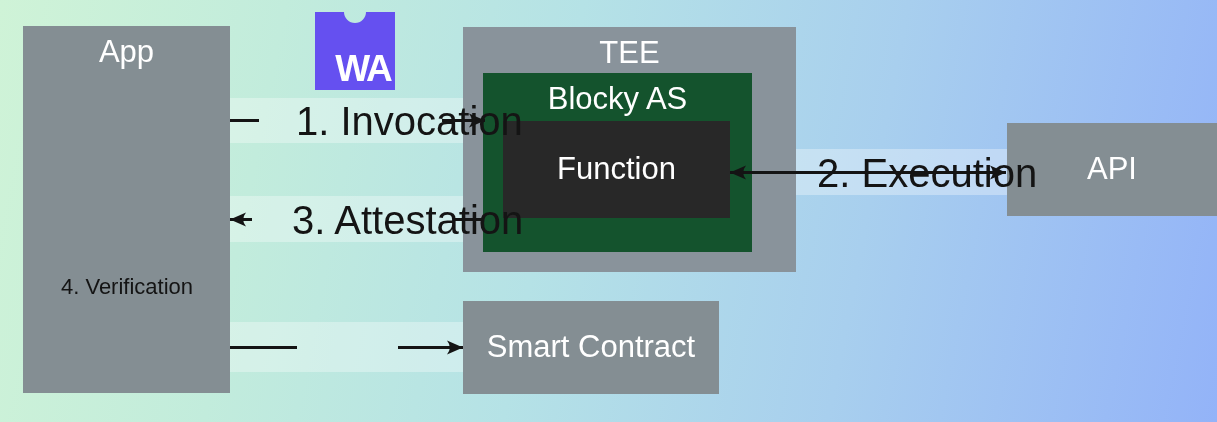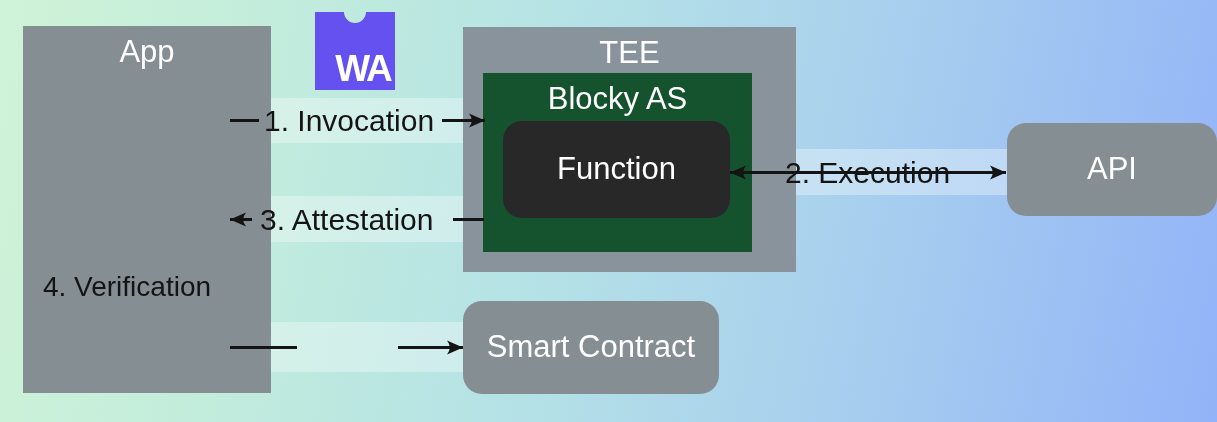--- a/index.html
+++ b/index.html
@@ -6,48 +6,48 @@
   .canvas{
     position:relative;
     width:1217px;height:422px;
     overflow:hidden;
     font-family:"Liberation Sans", sans-serif;
     background:linear-gradient(101deg,#cff3d7 0%,#c2ecdc 22%,#b5e2e6 45%,#a8cfee 70%,#93b3f8 100%);
   }
   .box{position:absolute;box-sizing:border-box;}
   .box-label{color:#ffffff;font-size:31px;line-height:1.1;text-align:center;}
   .pad-top{padding-top:9px;}
-  .center-flex{display:flex;align-items:center;justify-content:center;border-radius:19px;}
+  .center-flex{display:flex;align-items:center;justify-content:center;}
 
-  .app-box{left:23px;top:26px;width:248px;height:367px;background:#848e93;}
+  .app-box{left:23px;top:26px;width:207px;height:367px;background:#848e93;}
   .tee-box{left:463px;top:27px;width:333px;height:245px;background:#89939b;}
   .blocky-box{position:absolute;left:20px;top:46px;width:269px;height:170px;background:#14532d;}
   .function-box{position:absolute;left:20px;top:48px;width:227px;height:97px;background:#282828;}
   .api-box{left:1007px;top:123px;width:210px;height:93px;background:#848e93;}
   .smart-box{left:463px;top:301px;width:256px;height:93px;background:#848e93;}
 
   .label-bg{position:absolute;background:rgba(255,255,255,0.33);}
   .bg-invocation{left:230px;top:98px;width:233px;height:45px;}
   .bg-execution{left:772px;top:149px;width:235px;height:46px;}
   .bg-attestation{left:230px;top:196px;width:233px;height:46px;}
   .bg-call{left:230px;top:322px;width:233px;height:50px;}
 
   .arrow-layer{position:absolute;left:0;top:0;width:1217px;height:422px;pointer-events:none;}
 
   .step-label{
-    position:absolute;color:#141414;font-size:30px;line-height:1;
-    white-space:nowrap;transform:translateY(-50%);
+    position:absolute;color:#141414;font-size:40px;line-height:1;
+    white-space:nowrap;transform:translateY(-50%);margin-left:32px;
   }
   .lbl-invocation{left:264px;top:121px;}
   .lbl-execution{left:785px;top:173px;}
   .lbl-attestation{left:260px;top:220px;}
   .lbl-call{left:304px;top:348px;}
   .lbl-verification{
     position:absolute;left:127px;top:287px;transform:translate(-50%,-50%);
-    color:#141414;font-size:28px;line-height:1;white-space:nowrap;
+    color:#141414;font-size:22px;line-height:1;white-space:nowrap;
   }
 
   .wa-icon{position:absolute;left:315px;top:12px;width:96px;height:78px;}
   .wa-icon svg{position:absolute;left:0;top:0;}
   .wa-text{
     position:absolute;left:0;right:0;bottom:3px;text-align:center;
     color:#ffffff;font-weight:bold;font-size:37px;line-height:1;letter-spacing:-2px;
   }
 </style>
 </head>

